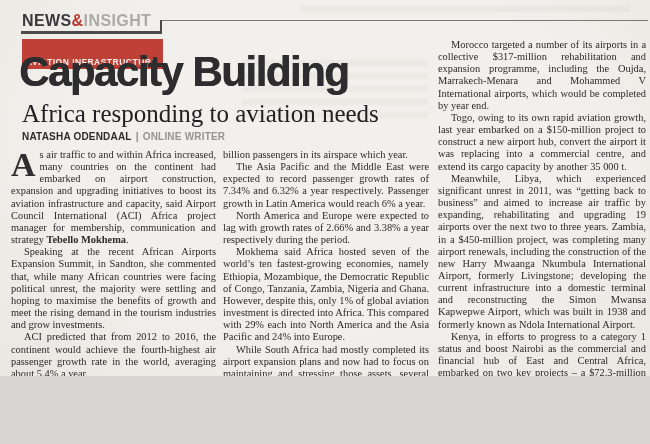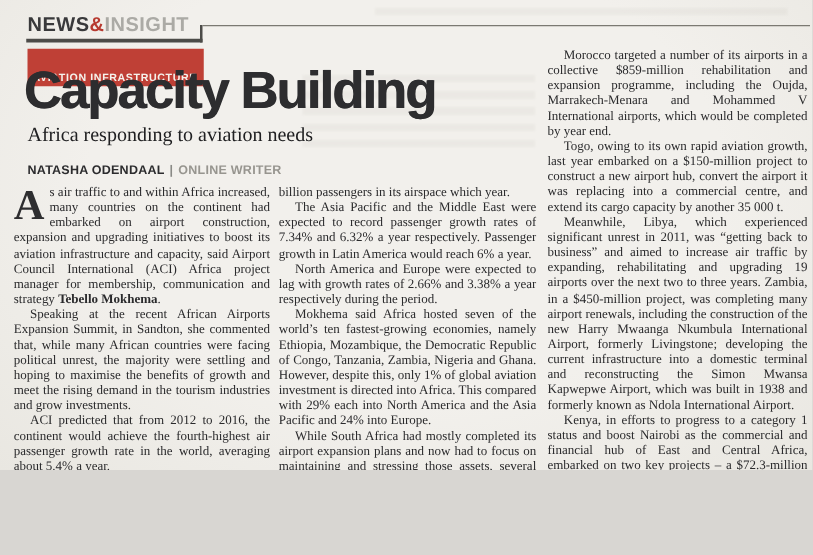--- a/index.html
+++ b/index.html
@@ -25,21 +25,21 @@
   .mh-rule{position:absolute;left:162px;top:20px;width:486px;height:1px;background:#7b7972;}
 
   .kicker{position:absolute;left:22px;top:39px;background:#bf4036;color:#f5f2ec;
     font-family:"Liberation Sans", sans-serif;font-weight:bold;font-size:8.5px;
     letter-spacing:.5px;padding:18px 5px 2px 4px;}
 
   .headline{position:absolute;left:19px;top:50px;margin:0;
     font-family:"Liberation Sans", sans-serif;font-weight:bold;font-size:42px;line-height:44px;
     letter-spacing:-1.5px;color:#2d2d2f;text-shadow:.6px 0 0 #2d2d2f;white-space:nowrap;}
 
-  .standfirst{position:absolute;left:22px;top:100px;font-size:16px;color:#202022;}
+  .standfirst{position:absolute;left:22px;top:100px;font-size:25px;color:#202022;}
 
   .byline{position:absolute;left:22px;top:131px;
     font-family:"Liberation Sans", sans-serif;font-weight:bold;font-size:10px;letter-spacing:.2px;white-space:nowrap;}
   .by-author{color:#2c2c2e;}
   .by-sep{color:#8a8a86;margin:0 4px;}
   .by-role{color:#97958f;}
 
   
   .col{position:absolute;overflow:hidden;font-size:10.4px;line-height:12.15px;text-align:justify;color:#2a2a2c;}
   .col1{left:11px;top:149px;width:205px;height:286px;}
@@ -78,20 +78,20 @@
       <p class="para indent"><span>ACI predicted that from 2012 to 2016, the continent would achieve the fourth-highest air passenger growth rate in the world, averaging about 5.4% a year.</span></p>
     </div>
   <div class="col col2">
       <p class="para"><span>billion passengers in its airspace which year.</span></p>
       <p class="para indent"><span>The Asia Pacific and the Middle East were expected to record passenger growth rates of 7.34% and 6.32% a year respectively. Passenger growth in Latin America would reach 6% a year.</span></p>
       <p class="para indent"><span>North America and Europe were expected to lag with growth rates of 2.66% and 3.38% a year respectively during the period.</span></p>
       <p class="para indent"><span>Mokhema said Africa hosted seven of the world’s ten fastest-growing economies, namely Ethiopia, Mozambique, the Democratic Republic of Congo, Tanzania, Zambia, Nigeria and Ghana. However, despite this, only 1% of global aviation investment is directed into Africa. This compared with 29% each into North America and the Asia Pacific and 24% into Europe.</span></p>
       <p class="para indent"><span>While South Africa had mostly completed its airport expansion plans and now had to focus on maintaining and stressing those assets, several countries, including Mozambique, Nigeria, Morocco, Egypt and Libya were undertaking significant expansion programmes, most of which were expected to be completed by next year.</span></p>
     </div>
   <div class="col col3">
-      <p class="para indent"><span>Morocco targeted a number of its airports in a collective $859-million rehabilitation and expansion programme, including the Oujda, Marrakech-Menara and Mohammed V International airports, which would be completed by year end.</span></p>
+      <p class="para indent"><span>Morocco targeted a number of its airports in a collective $317-million rehabilitation and expansion programme, including the Oujda, Marrakech-Menara and Mohammed V International airports, which would be completed by year end.</span></p>
       <p class="para indent"><span>Togo, owing to its own rapid aviation growth, last year embarked on a $150-million project to construct a new airport hub, convert the airport it was replacing into a commercial centre, and extend its cargo capacity by another 35 000 t.</span></p>
       <p class="para indent"><span>Meanwhile, Libya, which experienced significant unrest in 2011, was “getting back to business” and aimed to increase air traffic by expanding, rehabilitating and upgrading 19 airports over the next two to three years. Zambia, in a $450-million project, was completing many airport renewals, including the construction of the new Harry Mwaanga Nkumbula International Airport, formerly Livingstone; developing the current infrastructure into a domestic terminal and reconstructing the Simon Mwansa Kapwepwe Airport, which was built in 1938 and formerly known as Ndola International Airport.</span></p>
       <p class="para indent"><span>Kenya, in efforts to progress to a category 1 status and boost Nairobi as the commercial and financial hub of East and Central Africa, embarked on two key projects – a $72.3-million and a $1.14-billion upgrade and expansion of the Manda Airstrip and the Jomo Kenyatta International Airport respectively, which would be completed by year-end.</span></p>
     </div>
 
   <div class="bottom-rule"></div>
 </div>
 
 </body></html>

